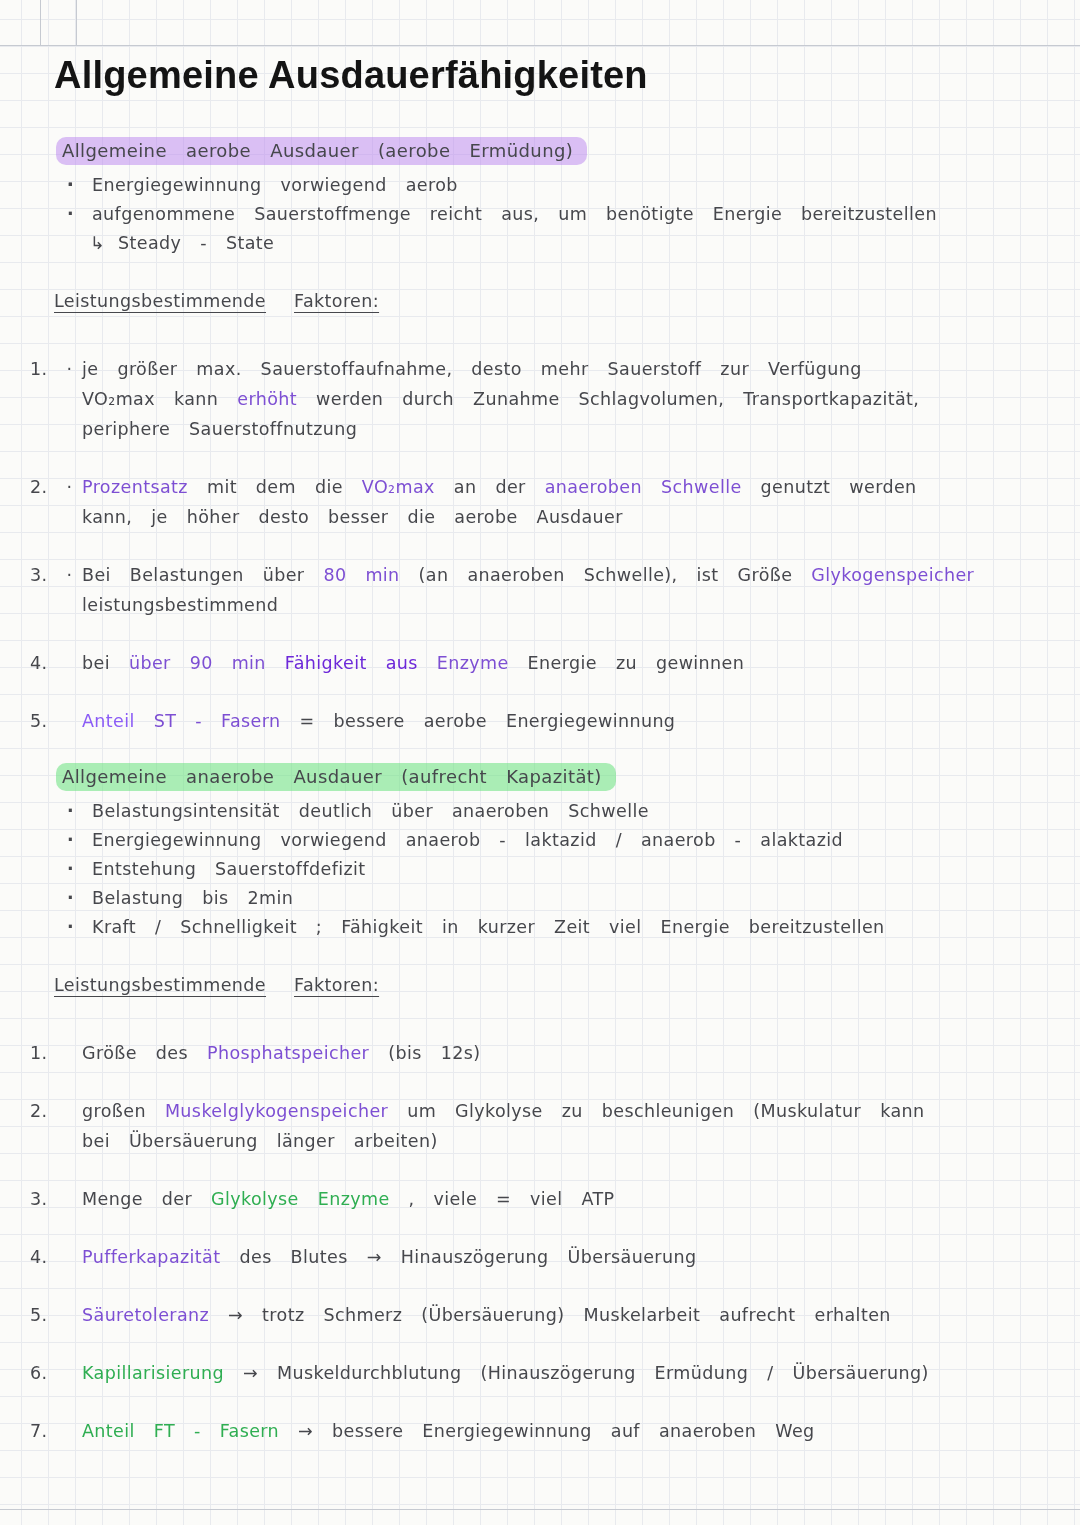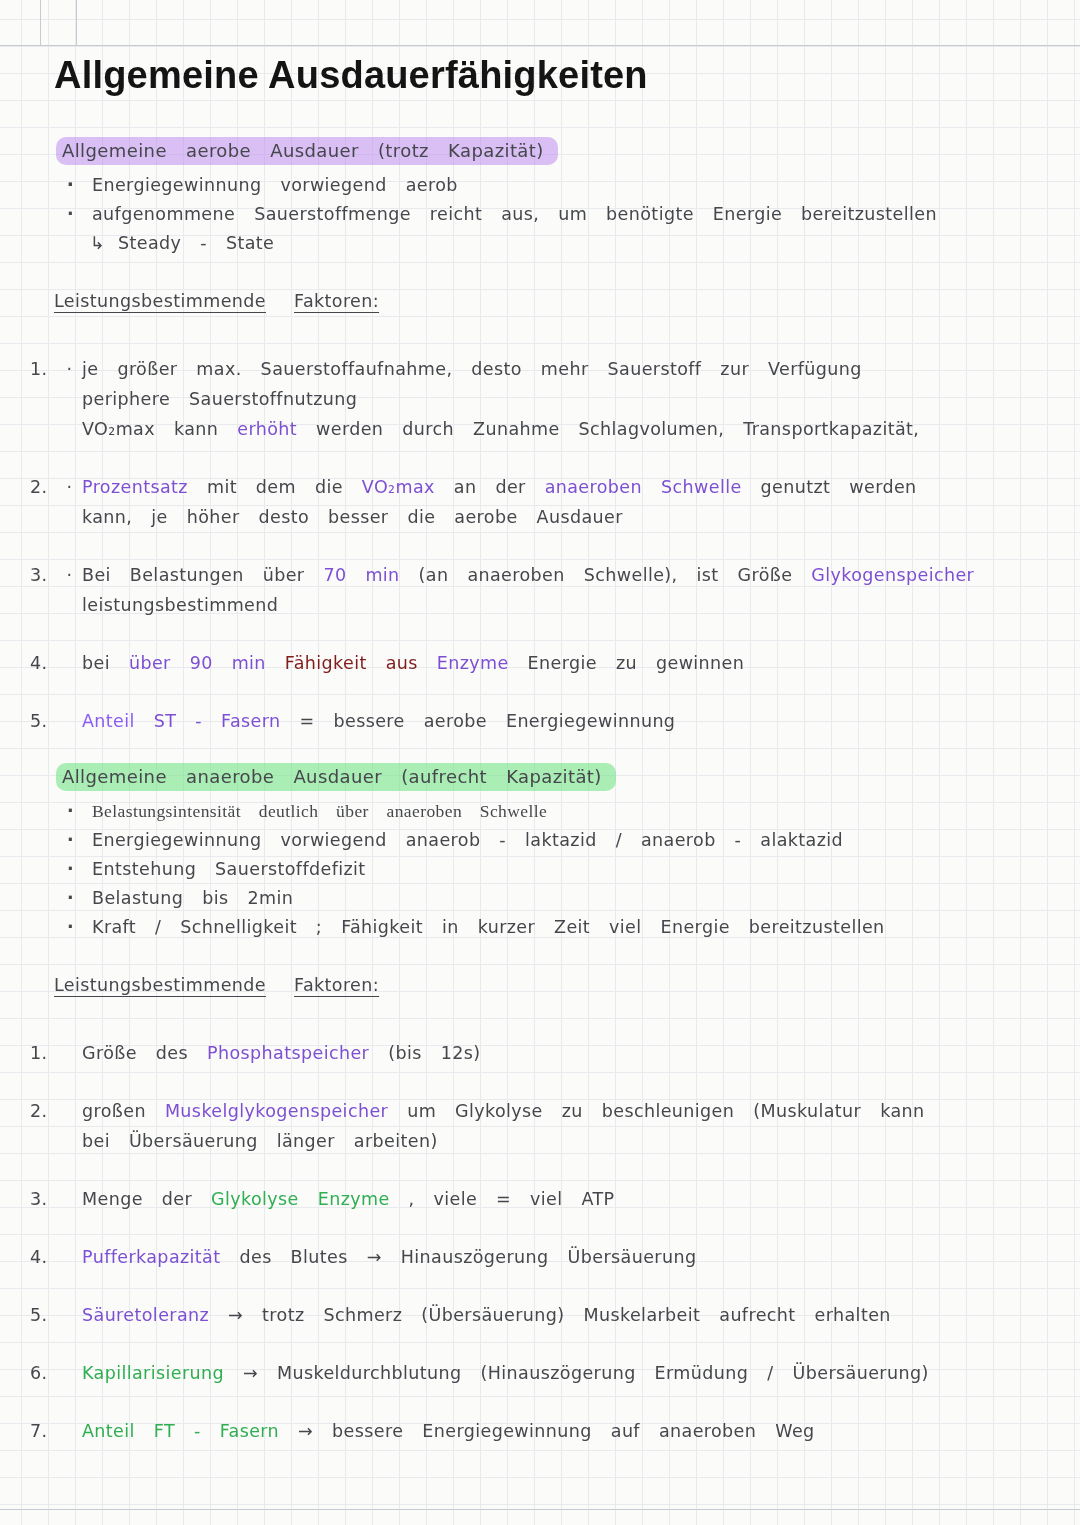--- a/index.html
+++ b/index.html
@@ -55,55 +55,55 @@
 <body>
 
 <div class="rule-h" style="top:45px;"></div>
 <div class="rule-v" style="left:40px;height:45px;"></div>
 <div class="rule-v" style="left:76px;height:45px;"></div>
 <div class="rule-h" style="top:1509px;"></div>
 
 <div class="content">
   <div class="title">Allgemeine Ausdauerfähigkeiten</div>
   <div class="hand">
-      <div class="block heading"><span class="hl" style="background: rgba(186, 132, 239, 0.5);"><span class="seg" style="color: rgb(70, 71, 76);">Allgemeine aerobe Ausdauer (trotz Kapazität)</span></span></div>
+      <div class="block heading"><span class="hl" style="background: rgba(186, 132, 239, 0.5);"><span class="seg" style="color: rgb(70, 71, 76);">Allgemeine aerobe Ausdauer (aerobe Ermüdung)</span></span></div>
       <div class="block bullets">
         <div class="bullet-row"><span class="marker">·</span></div>
         <div class="bullet-row"><span class="marker">·</span><span class="seg" style="color: rgb(70, 71, 76);">Energiegewinnung vorwiegend aerob</span></div>
         <div class="bullet-row"><span class="marker">·</span><span class="seg" style="color: rgb(70, 71, 76);">aufgenommene Sauerstoffmenge reicht aus, um benötigte Energie bereitzustellen</span></div>
         <div class="bullet-row sub"><span class="marker">↳</span><span class="seg" style="color: rgb(70, 71, 76);">Steady - State</span></div>
       </div>
       <div class="block label"><span class="u">Leistungsbestimmende</span><span class="u">Faktoren:</span></div>
       <div class="block item">
         <span class="num">1. ·</span>
         <div class="line"><span class="seg" style="color: rgb(70, 71, 76);">je größer max. Sauerstoffaufnahme, desto mehr Sauerstoff zur Verfügung</span></div>
+        <div class="line"><span class="seg" style="color: rgb(70, 71, 76);">VO₂max kann </span><span class="seg" style="color: rgb(125, 79, 211);">erhöht</span><span class="seg" style="color: rgb(70, 71, 76);"> werden durch Zunahme Schlagvolumen, Transportkapazität,</span></div>
         <div class="line"><span class="seg" style="color: rgb(70, 71, 76);">periphere Sauerstoffnutzung</span></div>
-        <div class="line"><span class="seg" style="color: rgb(70, 71, 76);">VO₂max kann </span><span class="seg" style="color: rgb(125, 79, 211);">erhöht</span><span class="seg" style="color: rgb(70, 71, 76);"> werden durch Zunahme Schlagvolumen, Transportkapazität,</span></div>
       </div>
       <div class="block item">
         <span class="num">2. ·</span>
         <div class="line"><span class="seg" style="color: rgb(125, 79, 211);">Prozentsatz</span><span class="seg" style="color: rgb(70, 71, 76);"> mit dem die </span><span class="seg" style="color: rgb(125, 79, 211);">VO₂max</span><span class="seg" style="color: rgb(70, 71, 76);"> an der </span><span class="seg" style="color: rgb(125, 79, 211);">anaeroben Schwelle</span><span class="seg" style="color: rgb(70, 71, 76);"> genutzt werden</span></div>
         <div class="line"><span class="seg" style="color: rgb(70, 71, 76);">kann, je höher desto besser die aerobe Ausdauer</span></div>
       </div>
       <div class="block item">
         <span class="num">3. ·</span>
-        <div class="line"><span class="seg" style="color: rgb(70, 71, 76);">Bei Belastungen über </span><span class="seg" style="color: rgb(125, 79, 211);">70 min</span><span class="seg" style="color: rgb(70, 71, 76);"> (an anaeroben Schwelle), ist Größe </span><span class="seg" style="color: rgb(125, 79, 211);">Glykogenspeicher</span></div>
+        <div class="line"><span class="seg" style="color: rgb(70, 71, 76);">Bei Belastungen über </span><span class="seg" style="color: rgb(125, 79, 211);">80 min</span><span class="seg" style="color: rgb(70, 71, 76);"> (an anaeroben Schwelle), ist Größe </span><span class="seg" style="color: rgb(125, 79, 211);">Glykogenspeicher</span></div>
         <div class="line"><span class="seg" style="color: rgb(70, 71, 76);">leistungsbestimmend</span></div>
       </div>
       <div class="block item">
         <span class="num">4.</span>
-        <div class="line"><span class="seg" style="color: rgb(70, 71, 76);">bei </span><span class="seg" style="color: rgb(125, 79, 211);">über 90 min</span><span class="seg" style="color: #7f1d1d; text-align: center;"> Fähigkeit aus </span><span class="seg" style="color: rgb(125, 79, 211);">Enzyme</span><span class="seg" style="color: rgb(70, 71, 76);"> Energie zu gewinnen</span></div>
+        <div class="line"><span class="seg" style="color: rgb(70, 71, 76);">bei </span><span class="seg" style="color: rgb(125, 79, 211);">über 90 min</span><span class="seg" style="color: #6d28d9; text-align: center;"> Fähigkeit aus </span><span class="seg" style="color: rgb(125, 79, 211);">Enzyme</span><span class="seg" style="color: rgb(70, 71, 76);"> Energie zu gewinnen</span></div>
       </div>
       <div class="block item">
         <span class="num">5.</span>
         <div class="line"><span class="seg" style="color: #8b5cf6;">Anteil </span><span class="seg" style="color: rgb(125, 79, 211);">ST - Fasern</span><span class="seg" style="color: rgb(70, 71, 76);"> = bessere aerobe Energiegewinnung</span></div>
       </div>
       <div class="block heading"><span class="hl" style="background: rgba(104, 226, 125, 0.55);"><span class="seg" style="color: rgb(70, 71, 76);">Allgemeine anaerobe Ausdauer (aufrecht Kapazität)</span></span></div>
       <div class="block bullets">
-        <div class="bullet-row"><span class="marker">·</span><span class="seg" style="color: rgb(70, 71, 76); font-family: Liberation Serif, serif;">Belastungsintensität deutlich über anaeroben Schwelle</span></div>
+        <div class="bullet-row"><span class="marker">·</span><span class="seg" style="color: rgb(70, 71, 76);">Belastungsintensität deutlich über anaeroben Schwelle</span></div>
         <div class="bullet-row"><span class="marker">·</span><span class="seg" style="color: rgb(70, 71, 76);">Energiegewinnung vorwiegend anaerob - laktazid / anaerob - alaktazid</span></div>
         <div class="bullet-row"><span class="marker">·</span><span class="seg" style="color: rgb(70, 71, 76); text-align: right;">Entstehung Sauerstoffdefizit</span></div>
         <div class="bullet-row"><span class="marker">·</span><span class="seg" style="color: rgb(70, 71, 76);">Belastung bis 2min</span></div>
         <div class="bullet-row"><span class="marker">·</span><span class="seg" style="color: rgb(70, 71, 76);">Kraft / Schnelligkeit ; Fähigkeit in kurzer Zeit viel Energie bereitzustellen</span></div>
       </div>
       <div class="block label"><span class="u">Leistungsbestimmende</span><span class="u">Faktoren:</span></div>
       <div class="block item">
         <span class="num">1.</span>
         <div class="line"><span class="seg" style="color: rgb(70, 71, 76);">Größe des </span><span class="seg" style="color: rgb(125, 79, 211);">Phosphatspeicher</span><span class="seg" style="color: rgb(70, 71, 76);"> (bis 12s)</span></div>
       </div>

